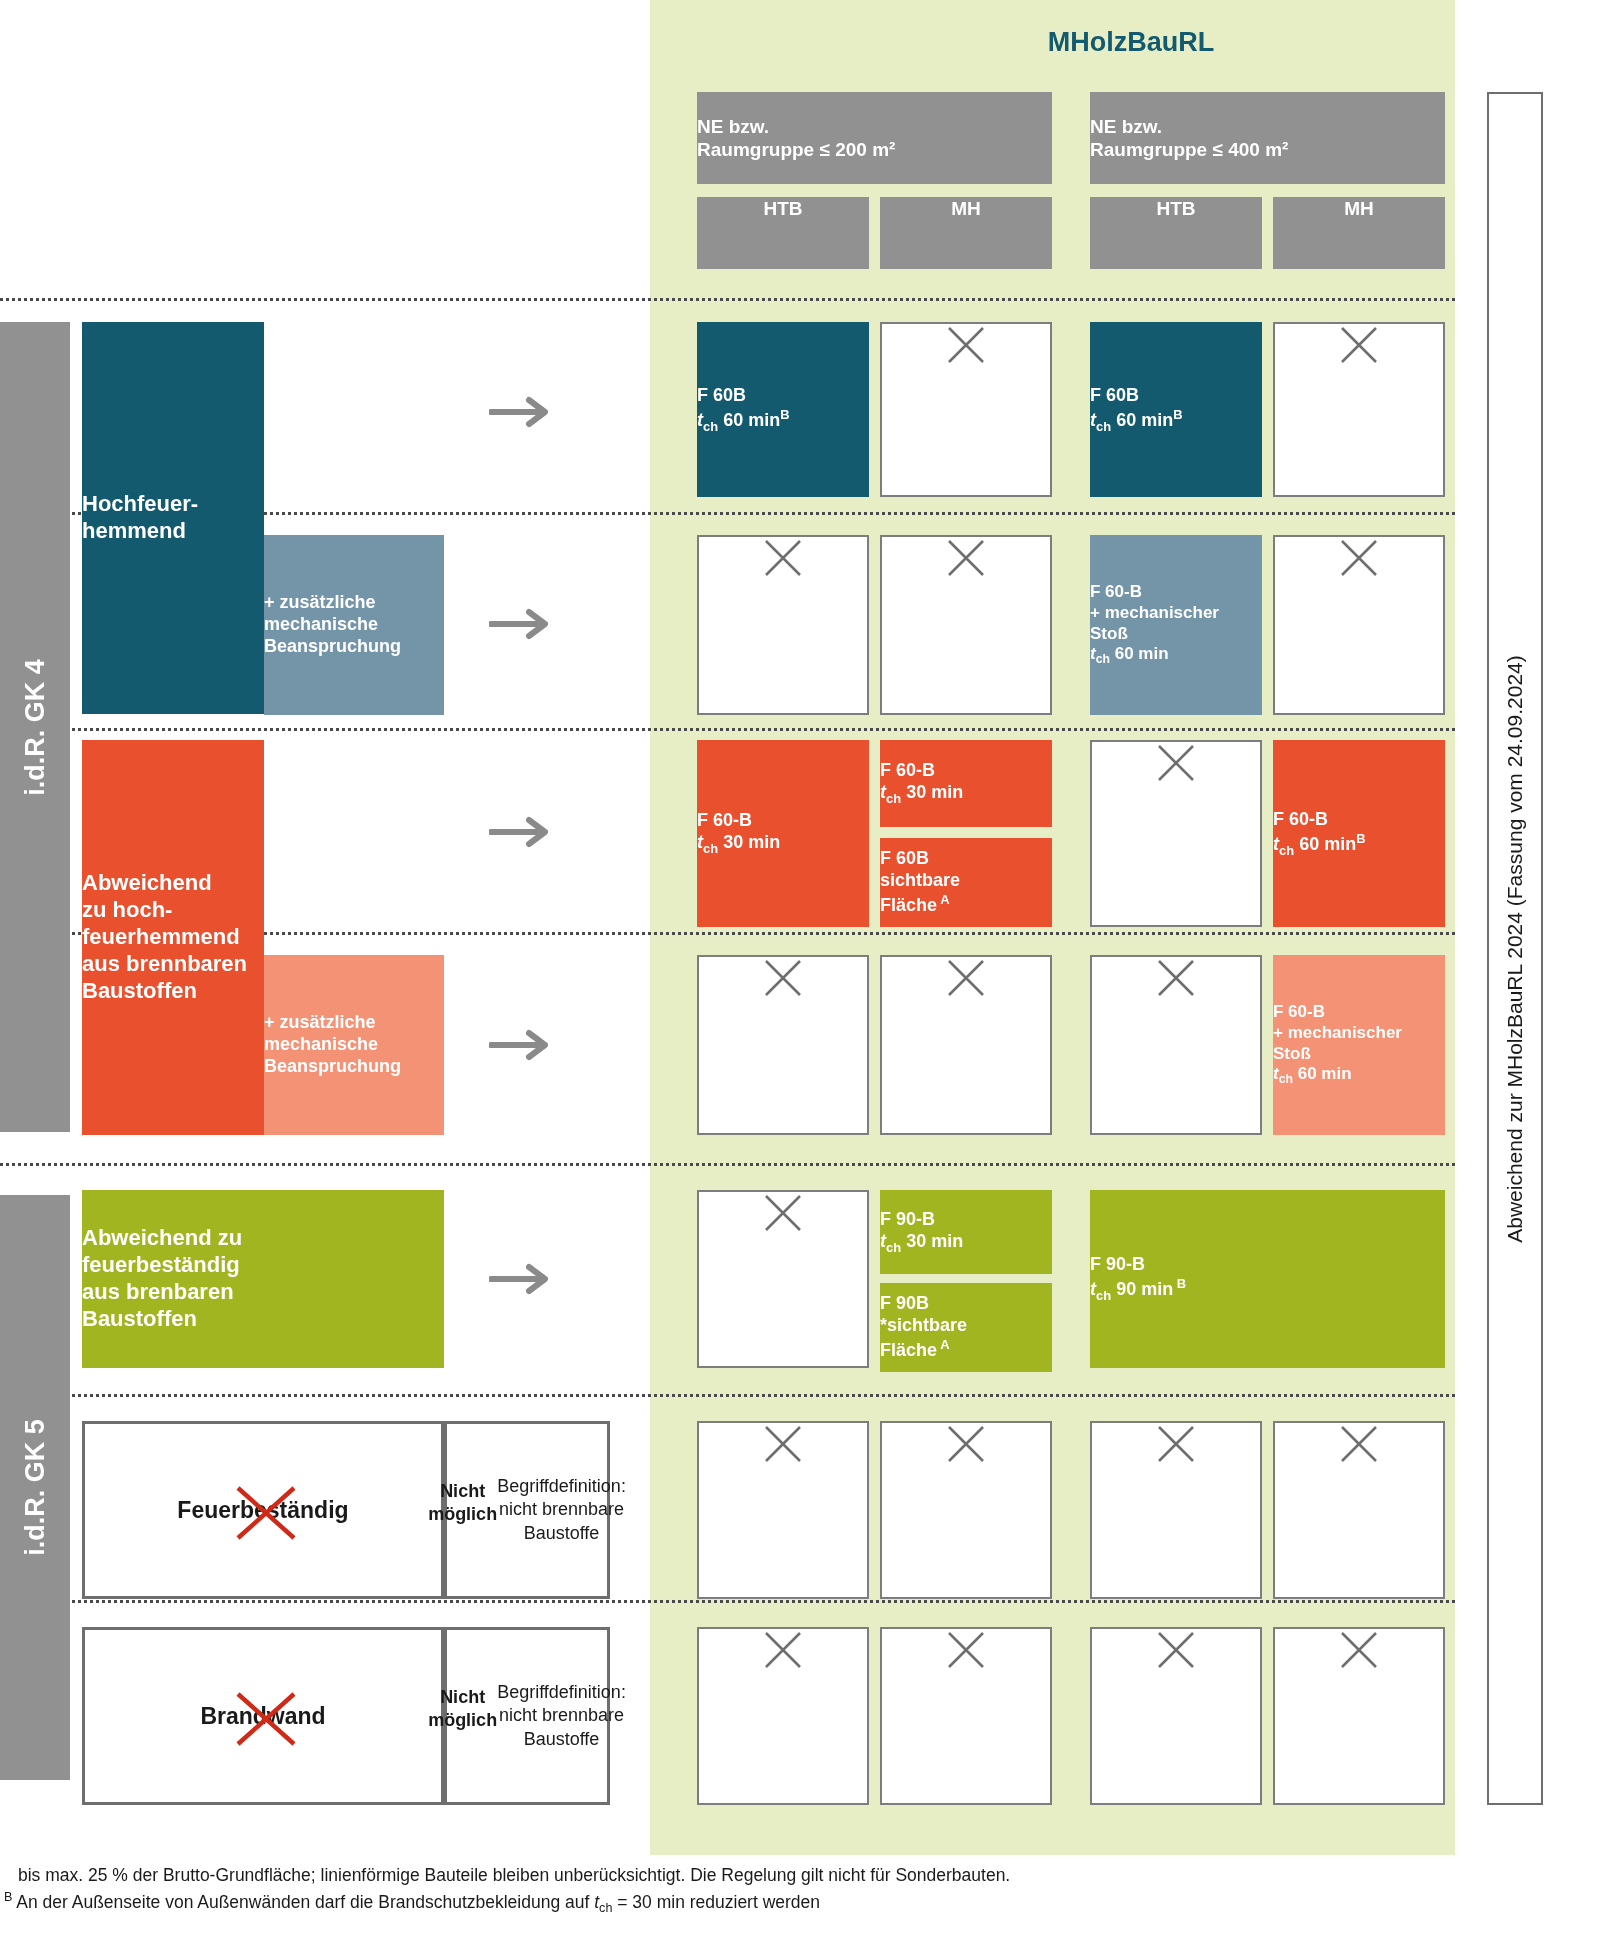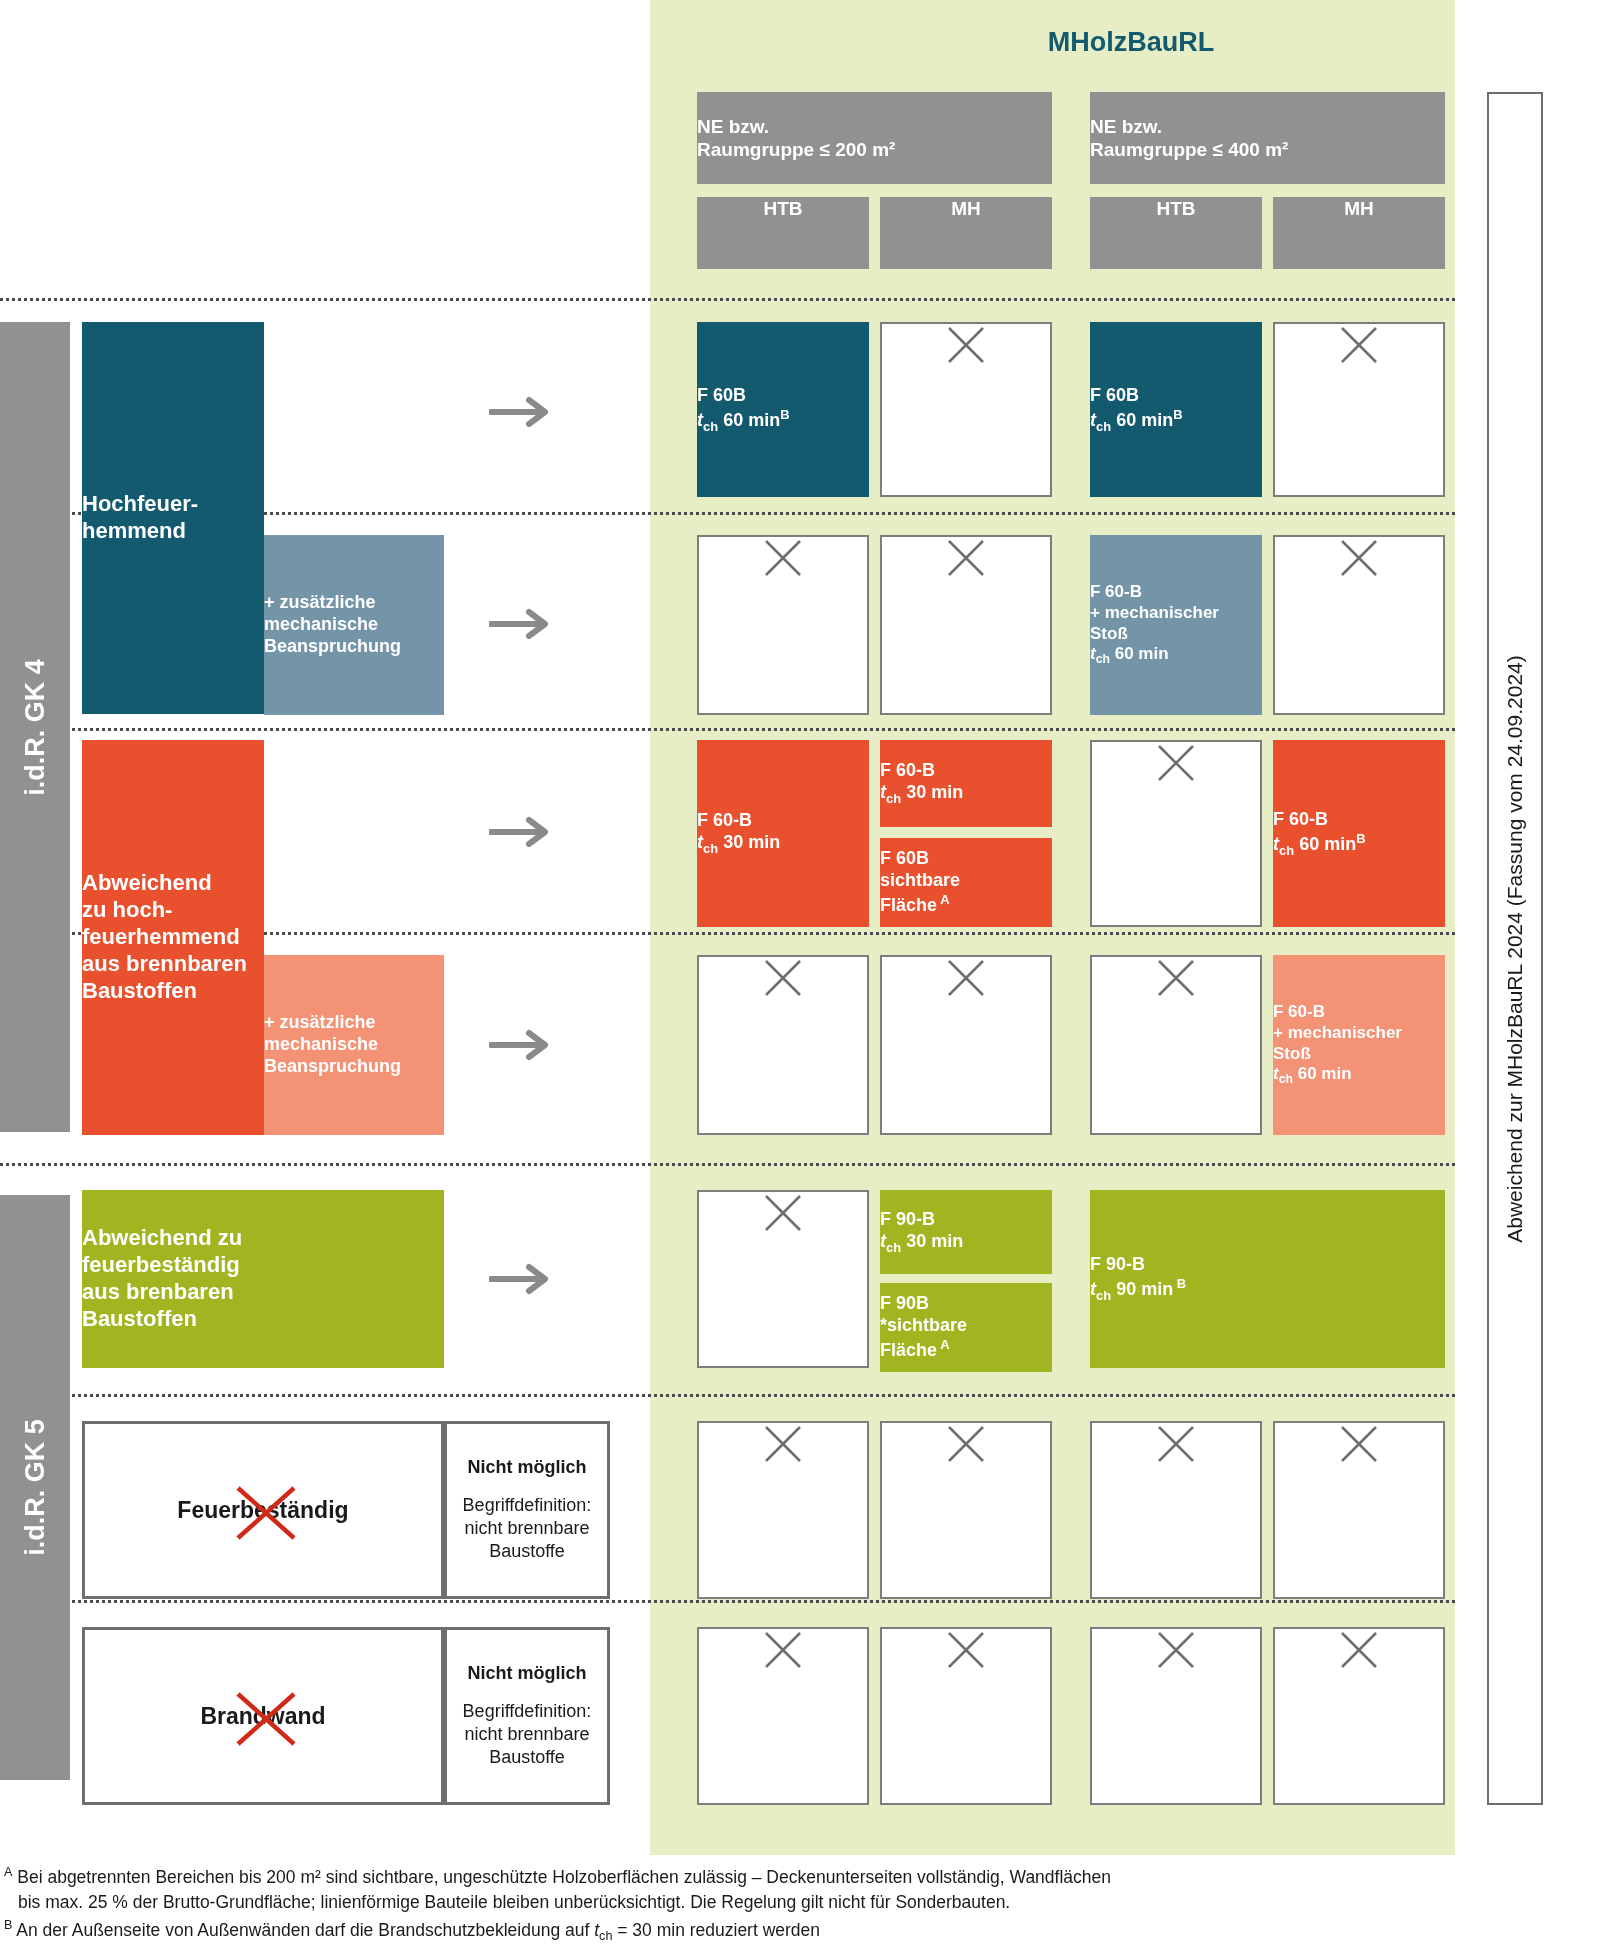--- a/index.html
+++ b/index.html
@@ -80,21 +80,21 @@
 
   
   .xmark{ position:absolute; }
 
   
   .redx{ position:absolute; }
 
   
   .nm-box{
     position:absolute; background:#ffffff; border:3px solid #6e6e6e;
-    display:flex; flex-direction:column; align-items:center; justify-content:center;
+    display:flex; align-items:center; justify-content:center;
     color:#1a1a1a; font-size:18px; line-height:1.3; text-align:center;
   }
   .nm-title{ font-weight:bold; margin-bottom:14px; }
   .nm-body{ font-weight:normal; }
 
   .gk5-label-box{
     position:absolute; background:#ffffff; border:3px solid #6e6e6e;
     display:flex; align-items:center; justify-content:center;
     color:#1a1a1a; font-size:23px; font-weight:bold;
   }
@@ -368,16 +368,15 @@
     <path d="M4 4 L38 38 M38 4 L4 38" stroke="#6e6e6e" stroke-width="2.6" fill="none"></path>
   </svg>
 </div>
 <div class="box empty" style="left:1273px;top:1627px;width:172px;height:178px;">
   <svg class="xmark" width="42" height="42" viewBox="0 0 42 42">
     <path d="M4 4 L38 38 M38 4 L4 38" stroke="#6e6e6e" stroke-width="2.6" fill="none"></path>
   </svg>
 </div>
 
 <div id="footnotes">
-  <div><sup>A</sup> Bei abgetrennten Bereichen bis 200 m² sind sichtbare, ungeschützte Holzoberflächen zulässig – Deckenunterseiten vollständig, Wandflächen</div>
   <div style="padding-left:14px;">bis max. 25 % der Brutto-Grundfläche; linienförmige Bauteile bleiben unberücksichtigt. Die Regelung gilt nicht für Sonderbauten.</div>
   <div><sup>B</sup> An der Außenseite von Außenwänden darf die Brandschutzbekleidung auf <span class="ital">t</span><span class="sub">ch</span> = 30 min reduziert werden</div>
 </div>
 
 </body></html>

